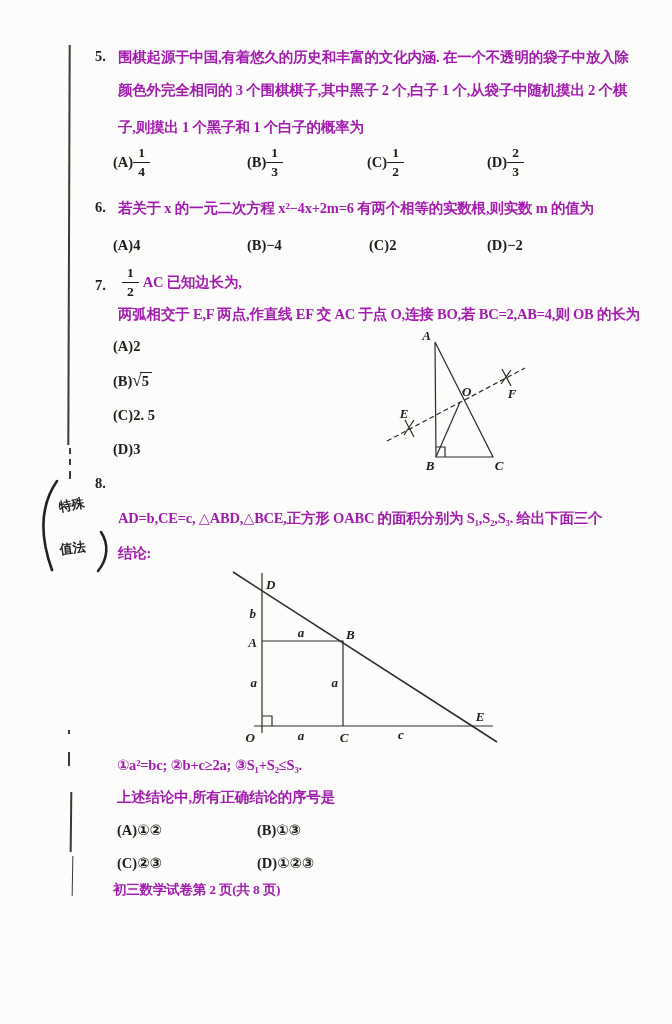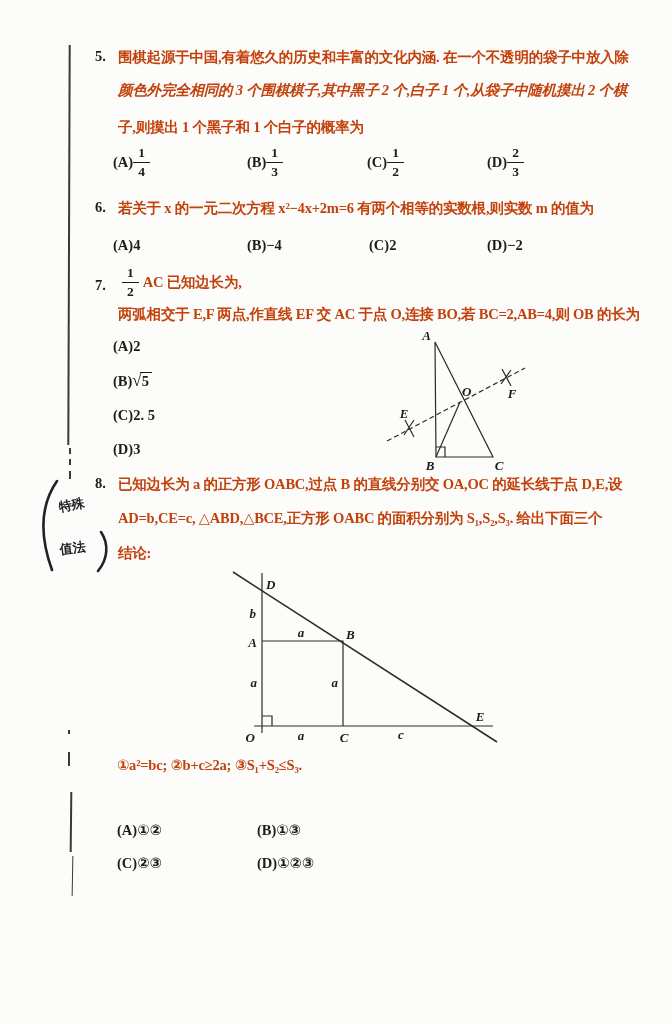--- a/index.html
+++ b/index.html
@@ -11,21 +11,21 @@
     overflow:hidden;
     font-family:"Liberation Serif","DejaVu Serif","DejaVu Sans",serif;
     color:#1c1c1a;
   }
   .abs{position:absolute;}
   .line{
     font-size:14.5px;
     font-weight:600;
     letter-spacing:-0.2px;
     white-space:nowrap;
-    color:#c2410c;
+    color:#a21caf;
   }
   .qnum{font-size:14.5px;font-weight:700;}
   .optrow{display:flex;align-items:center;}
   .opt-label{font-size:14.5px;font-weight:600;}
   .opt-val{font-size:14.5px;font-weight:600;}
   .frac{
     display:inline-flex;flex-direction:column;align-items:center;
     line-height:1.15;font-size:13.5px;font-weight:600;
   }
   .frac .num{padding:0 5px 1px 5px;border-bottom:1.4px solid #1c1c1a;}
@@ -55,21 +55,21 @@
   <div class="mline" style="left:69px;top:448px;height:6px;"></div>
   <div class="mline" style="left:69px;top:459px;height:6px;"></div>
   <div class="mline" style="left:69px;top:471px;height:8px;"></div>
   <div class="mline" style="left:68px;top:730px;height:4px;"></div>
   <div class="mline" style="left:68px;top:752px;height:14px;"></div>
   <div class="mline" style="left:70px;top:792px;height:60px;transform:rotate(0.6deg);"></div>
   <div class="mline" style="left:72px;top:856px;height:40px;width:1px;transform:rotate(1deg);"></div>
 
   <div class="abs qnum" style="left:95px;top:48px;">5.</div>
   <div class="abs line" style="left:118px;top:48px;">围棋起源于中国,有着悠久的历史和丰富的文化内涵. 在一个不透明的袋子中放入除</div>
-  <div class="abs line" style="left:118px;top:81px;font-style:italic;">颜色外完全相同的 3 个围棋棋子,其中黑子 2 个,白子 1 个,从袋子中随机摸出 2 个棋</div>
+  <div class="abs line" style="left:118px;top:81px;">颜色外完全相同的 3 个围棋棋子,其中黑子 2 个,白子 1 个,从袋子中随机摸出 2 个棋</div>
   <div class="abs line" style="left:118px;top:118px;">子,则摸出 1 个黑子和 1 个白子的概率为</div>
 
   <div class="abs optrow" style="left:113px;top:145px;">
     <span class="opt-label">(A)</span>
     <span class="frac">
       <span class="num">1</span>
       <span class="den">4</span>
     </span>
   </div>
   <div class="abs optrow" style="left:247px;top:145px;">
@@ -153,21 +153,20 @@
     </g>
     <text x="431" y="340" text-anchor="end">A</text>
     <text x="430" y="470" text-anchor="middle">B</text>
     <text x="499" y="470" text-anchor="middle">C</text>
     <text x="462" y="396" text-anchor="start">O</text>
     <text x="404" y="418" text-anchor="middle">E</text>
     <text x="512" y="398" text-anchor="middle">F</text>
   </svg>
 
   <div class="abs qnum" style="left:95px;top:475px;">8.</div>
-  <div class="abs line" style="left:118px;top:475px;">已知边长为 a 的正方形 OABC,过点 B 的直线分别交 OA,OC 的延长线于点 D,E,设</div>
   <div class="abs line" style="left:118px;top:509px;">AD=b,CE=c, △ABD,△BCE,正方形 OABC 的面积分别为 S₁,S₂,S₃. 给出下面三个</div>
   <div class="abs line" style="left:118px;top:544px;">结论:</div>
 
   <svg class="abs" style="left:28px;top:478px;" width="85" height="95" viewBox="0 0 85 95">
     <g stroke="#222" stroke-width="2.6" fill="none" stroke-linecap="round">
       <path d="M29,3 C13,26 11,56 24,92"></path>
       <path d="M73,54 C81,66 80,81 70,93"></path>
     </g>
     <text x="30" y="31" font-size="22" class="note-text" transform="rotate(-10 45 22)">特殊</text>
     <text x="31" y="74" font-size="22" class="note-text" transform="rotate(-7 48 64)">值法</text>
@@ -189,32 +188,34 @@
     <text x="257" y="687" text-anchor="end">a</text>
     <text x="338" y="687" text-anchor="end">a</text>
     <text x="255" y="742" text-anchor="end">O</text>
     <text x="301" y="740" text-anchor="middle">a</text>
     <text x="344" y="742" text-anchor="middle">C</text>
     <text x="401" y="739" text-anchor="middle">c</text>
     <text x="480" y="721" text-anchor="middle">E</text>
   </svg>
 
   <div class="abs line" style="left:117px;top:757px;">①a²=bc;  ②b+c≥2a;  ③S₁+S₂≤S₃.</div>
+  <div class="abs line" style="left:117px;top:788px;">上述结论中,所有正确结论的序号是</div>
 
   <div class="abs optrow" style="left:117px;top:822px;">
     <span class="opt-label">(A)</span>
       <span class="opt-val">①②</span>
   </div>
   <div class="abs optrow" style="left:257px;top:822px;">
     <span class="opt-label">(B)</span>
       <span class="opt-val">①③</span>
   </div>
   <div class="abs optrow" style="left:117px;top:855px;">
     <span class="opt-label">(C)</span>
       <span class="opt-val">②③</span>
   </div>
   <div class="abs optrow" style="left:257px;top:855px;">
     <span class="opt-label">(D)</span>
       <span class="opt-val">①②③</span>
   </div>
 
+  <div class="abs line" style="left:113px;top:881px;font-size:13.5px;">初三数学试卷第 2 页(共 8 页)</div>
 
 </div>
 
 </body></html>

